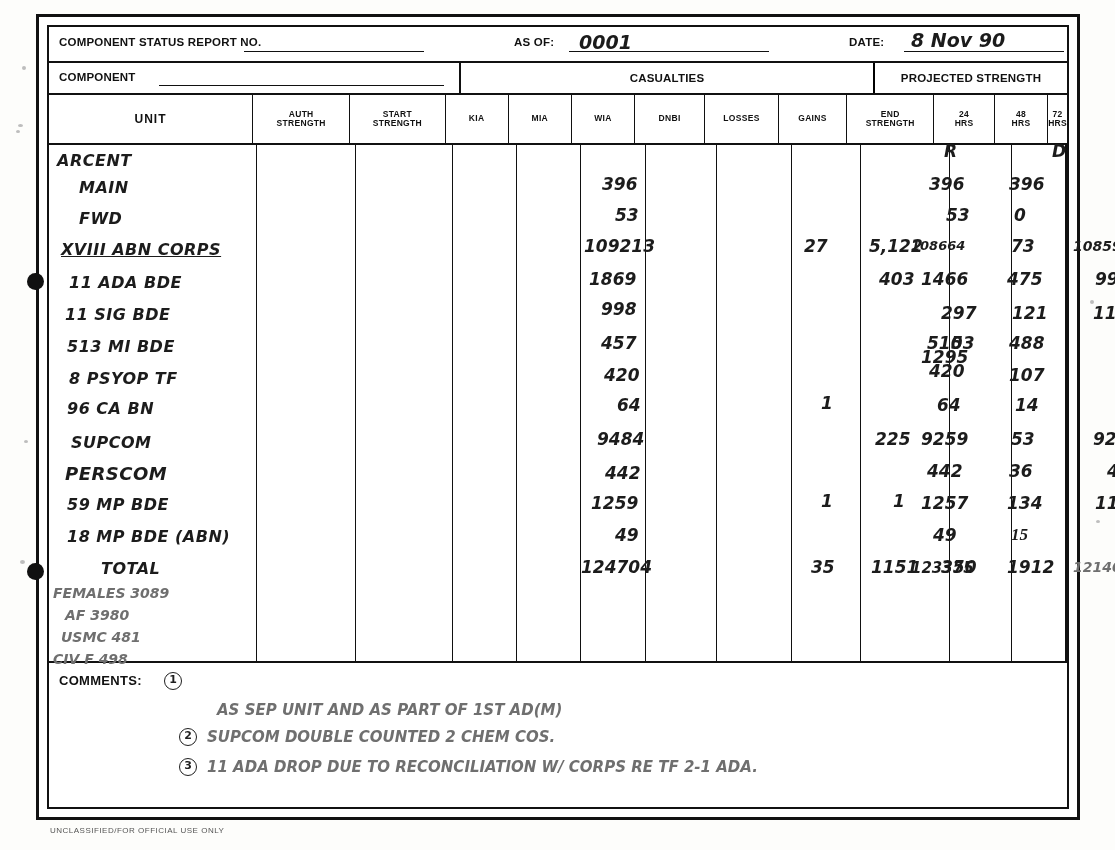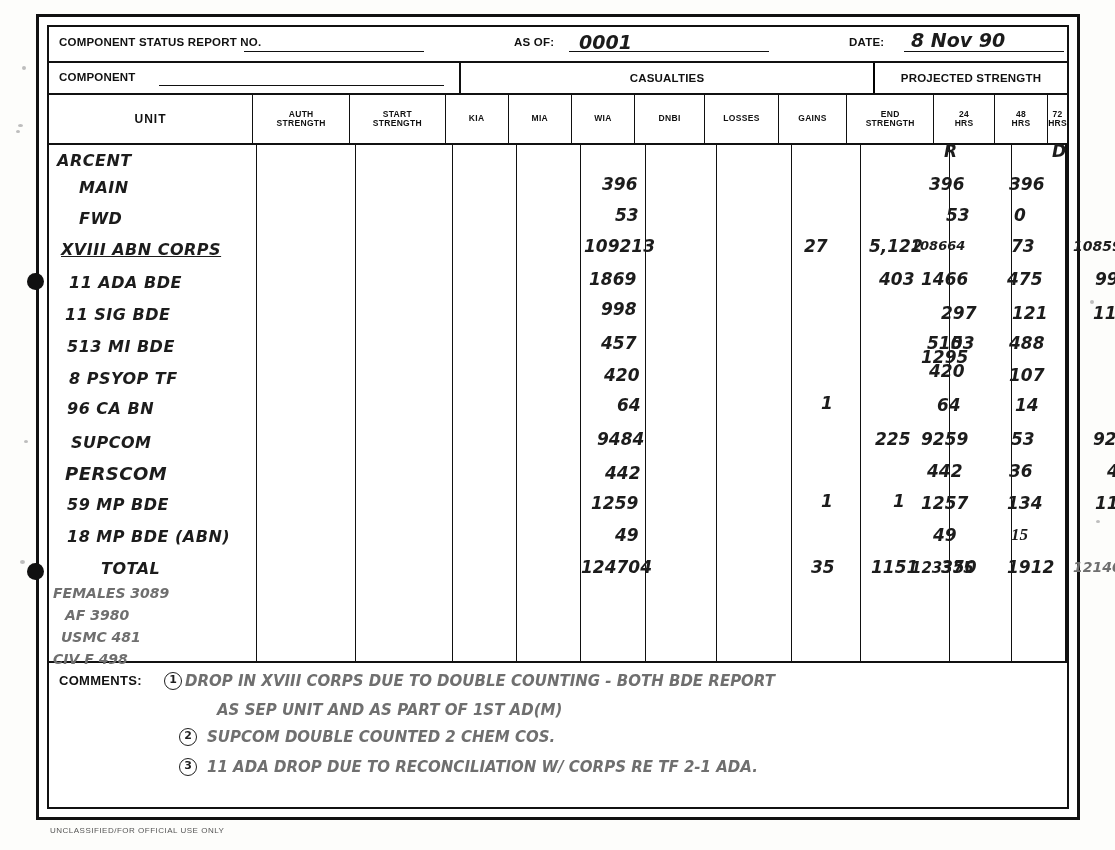--- a/index.html
+++ b/index.html
@@ -421,21 +421,20 @@
 
         </div>
       </div>
 
       <div class="comments">
         <span class="comments-lbl">COMMENTS:</span>
 
         <span class="cmt" style="left:115px;top:6px;">
           <span class="circled">1</span>
         </span>
-        <span class="cmt cmt-faint" style="left:136px;top:9px;">DROP IN XVIII CORPS DUE TO DOUBLE COUNTING - BOTH BDE REPORT</span>
         <span class="cmt cmt-faint" style="left:168px;top:38px;">AS SEP UNIT AND AS PART OF 1ST AD(M)</span>
 
         <span class="cmt" style="left:130px;top:62px;">
           <span class="circled">2</span>
         </span>
         <span class="cmt cmt-faint" style="left:158px;top:65px;">SUPCOM DOUBLE COUNTED 2 CHEM COS.</span>
 
         <span class="cmt" style="left:130px;top:92px;">
           <span class="circled">3</span>
         </span>

